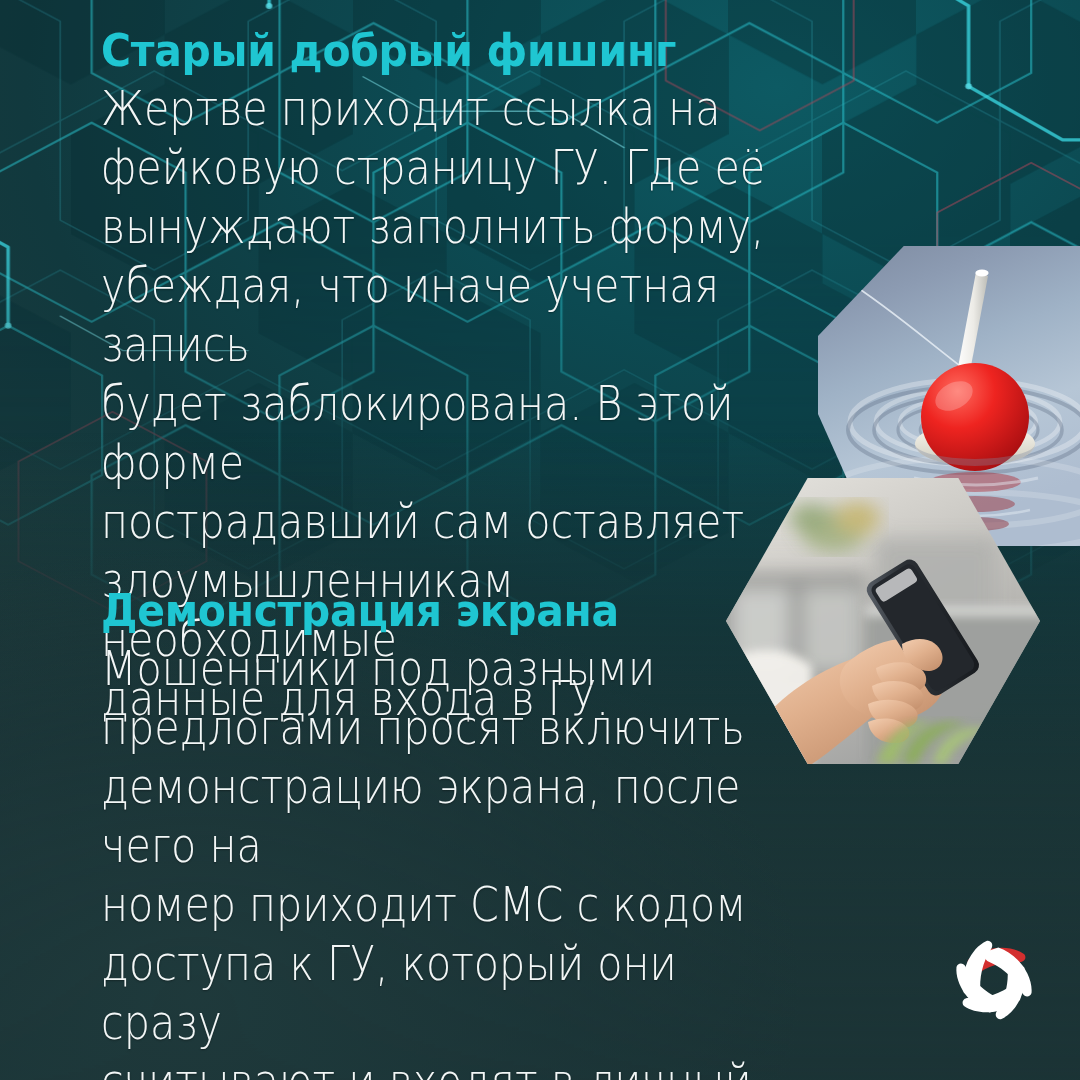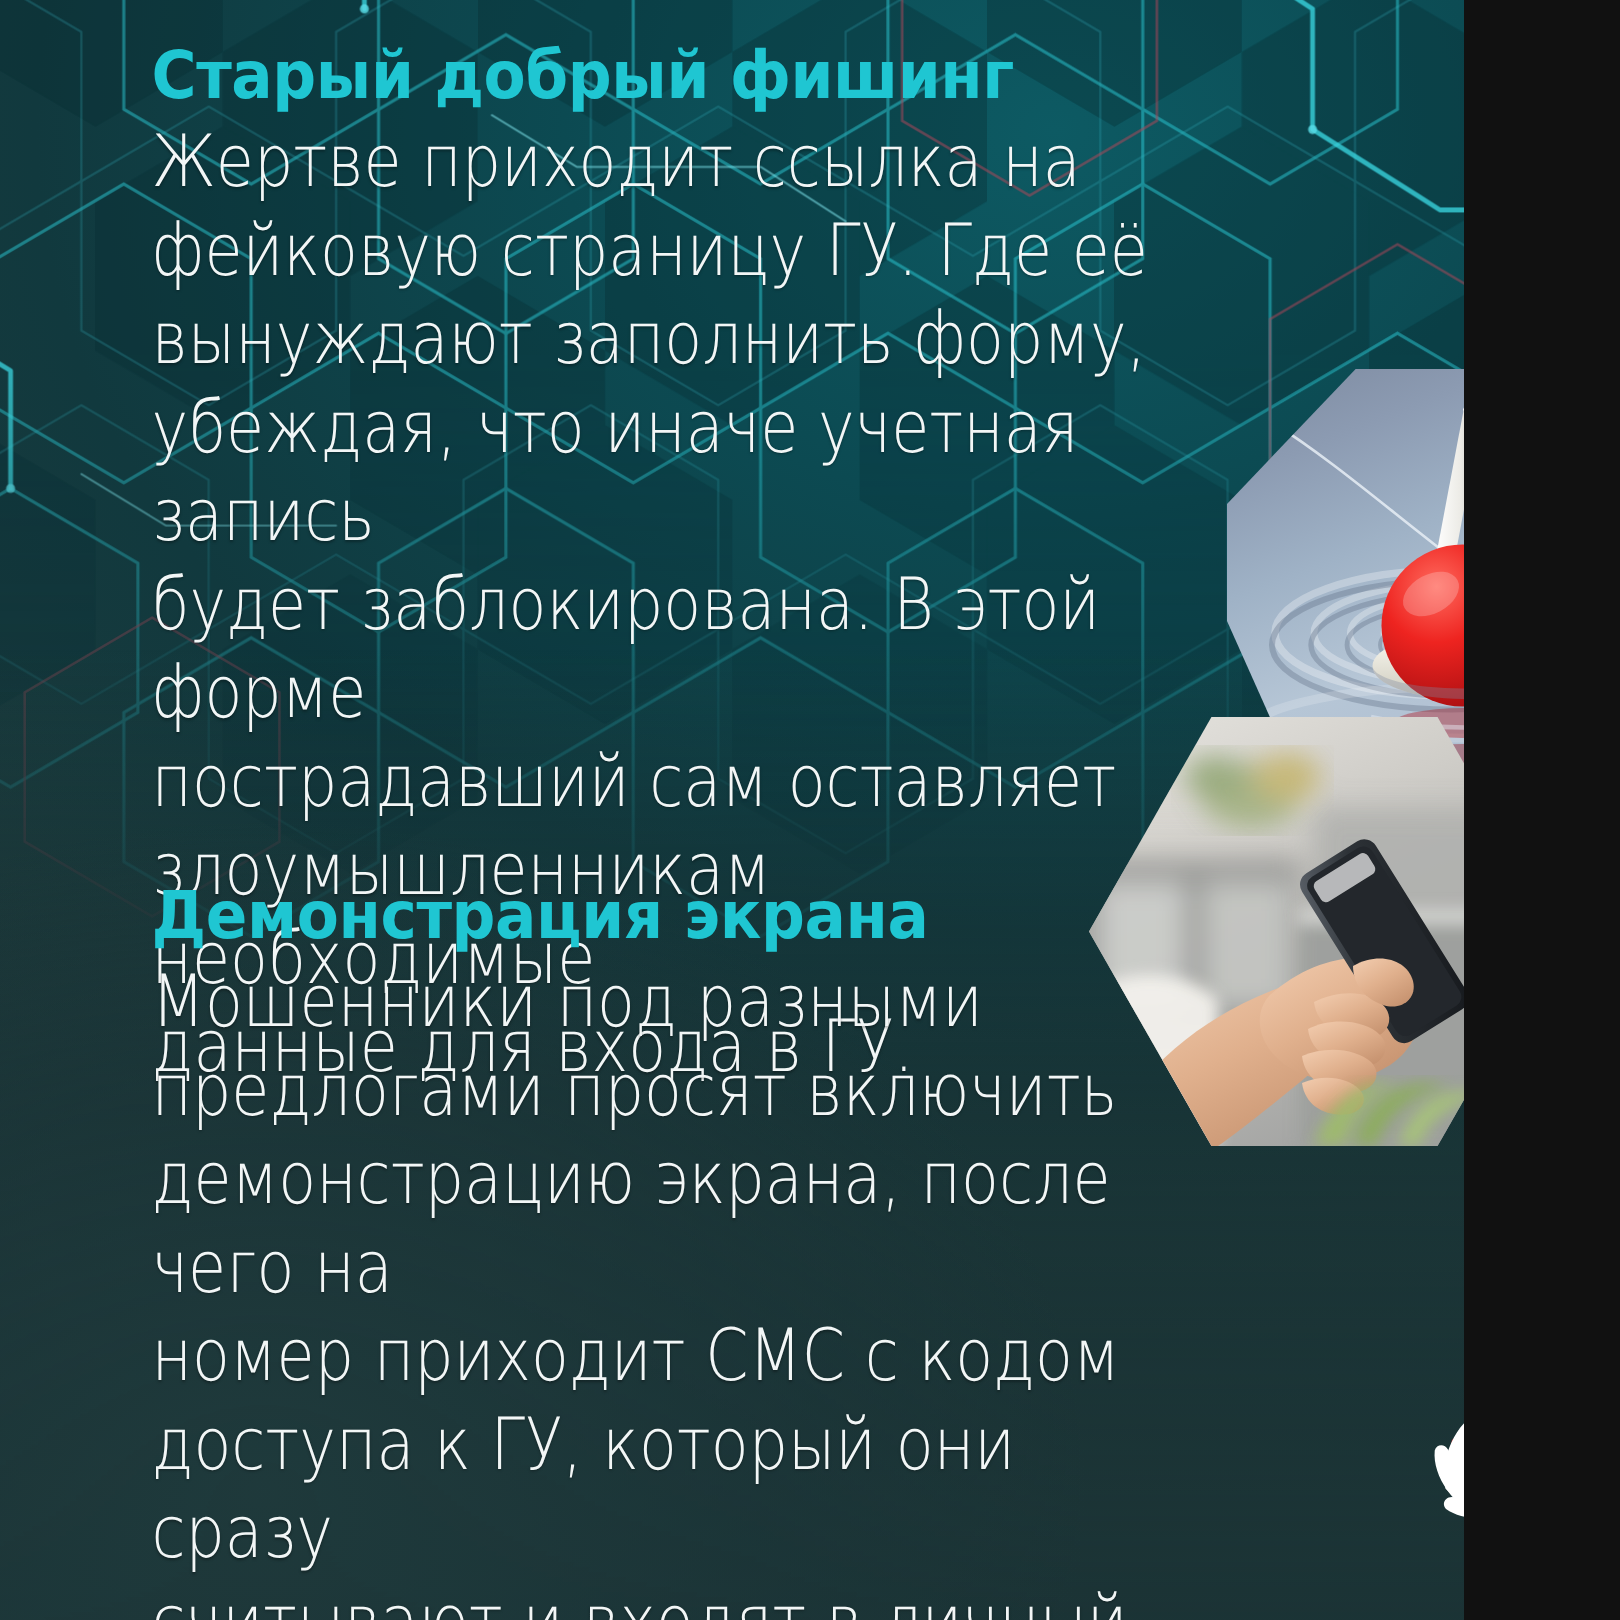--- a/index.html
+++ b/index.html
@@ -1,21 +1,21 @@
 <!DOCTYPE html>
 <html lang="ru"><head>
 <meta charset="utf-8">
 <title>Старый добрый фишинг / Демонстрация экрана</title>
 <style>
   html,body{margin:0;padding:0;background:#111;}
   *{box-sizing:border-box;}
 
   #slide{
     position:relative;
-    width:976px;height:1080px;
+    width:1080px;height:1080px;
     overflow:hidden;
     background:#404040;
     font-family:"DejaVu Sans","Liberation Sans",sans-serif;
   }
 
   
   .bg-base{
     position:absolute;inset:0;
     background:
       radial-gradient(120% 85% at 72% 8%, #0d5a63 0%, #0c4a52 28%, #11393e 58%, #1b3a3c 80%, #203c3e 100%);

